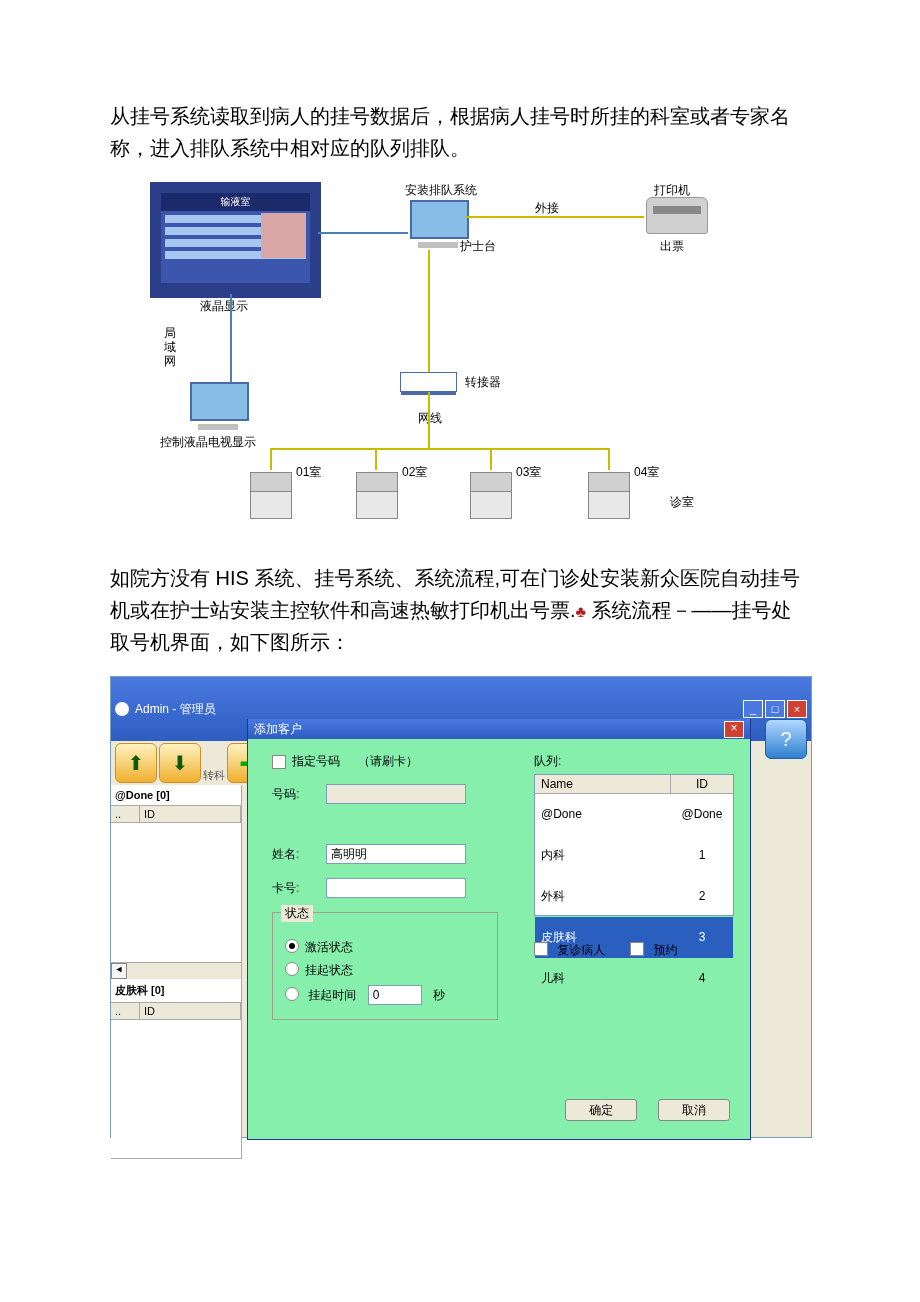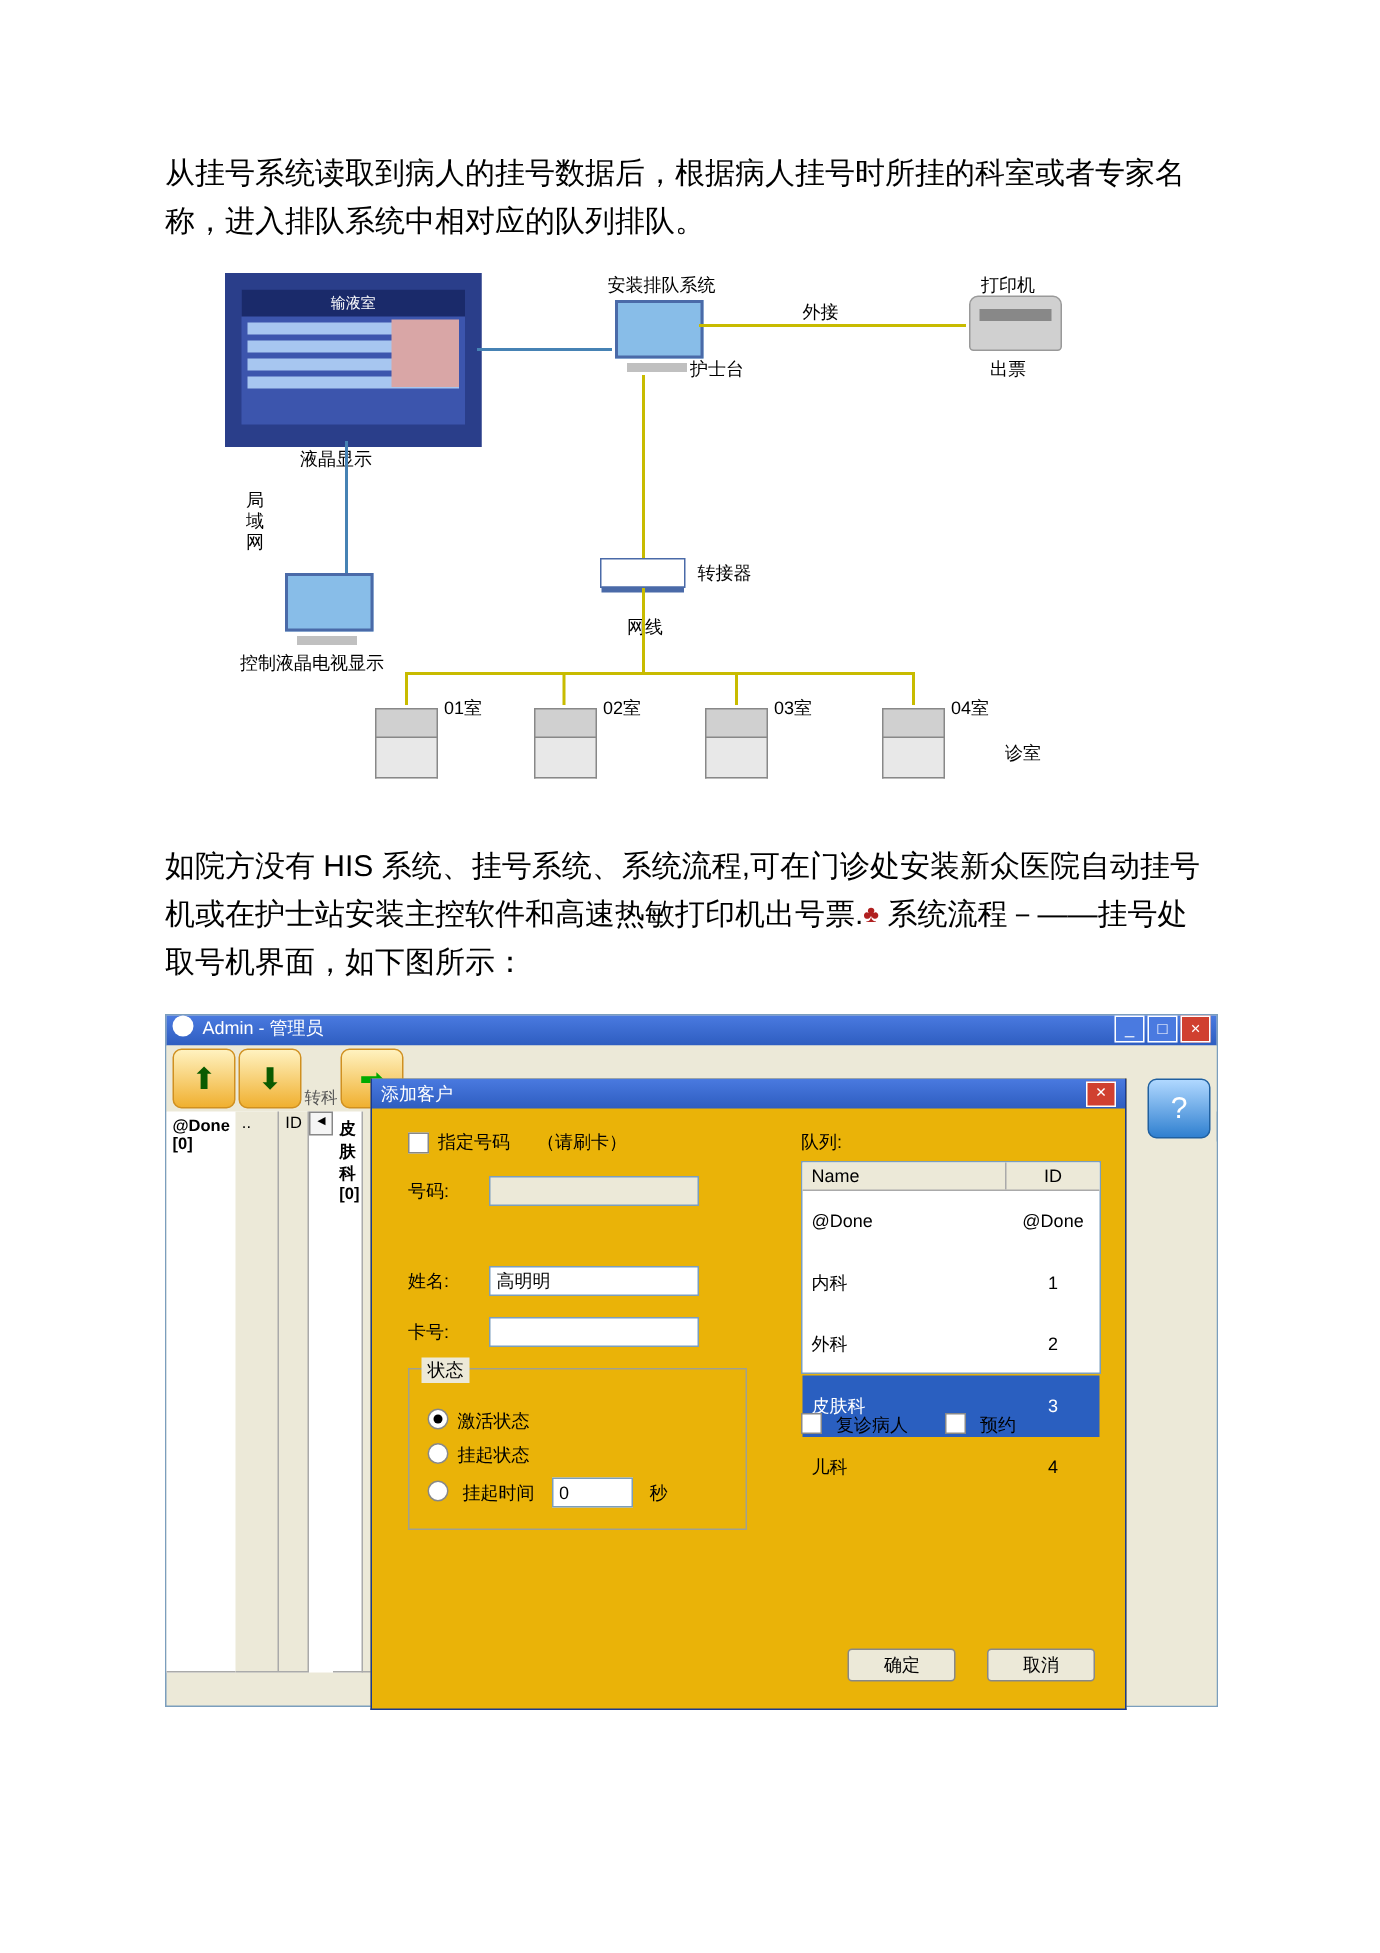--- a/index.html
+++ b/index.html
@@ -32,45 +32,45 @@
   .room .pad{width:40px;height:26px;background:#e8e8e8;border:1px solid #888;border-top:none}
   
   .line{position:absolute;background:#c8bb00}
   .lineb{position:absolute;background:#4682b4}
 
   
   .inline-icon{color:#b02020;font-size:16px;vertical-align:middle}
 
   
   .app{position:relative;width:700px;height:460px;font-family:"Tahoma","SimSun",sans-serif;font-size:12px;background:#ece9d8;border:1px solid #7b9ebd}
-  .titlebar{height:20px;background:linear-gradient(#4a7ae0,#2e5dc0);display:flex;color:#fff;font-size:12px;padding:0 4px}
+  .titlebar{height:32px;background:linear-gradient(#4a7ae0,#2e5dc0);display:flex;align-items:center;color:#fff;font-size:12px;padding:16px 4px}
   .titlebar .ico{width:14px;height:14px;background:#fff;border-radius:50%;margin-right:6px}
   .titlebar .ctrls{margin-left:auto;display:flex;gap:2px}
   .titlebar .ctrls span{width:18px;height:16px;background:#4a7ae0;border:1px solid #fff;display:flex;align-items:center;justify-content:center;font-size:11px;font-family:Arial}
   .titlebar .ctrls span:last-child{background:#d04030}
   .menubar{height:20px;background:#ece9d8;padding:2px 6px;font-size:12px;color:#777}
   .menubar span{margin-right:10px}
   .toolbar{height:44px;background:#ece9d8;display:flex;align-items:center;padding:0 4px;gap:2px;overflow:hidden}
   .tbtn{width:40px;height:38px;background:linear-gradient(#fff2c0,#f0b030);border-radius:6px;border:1px solid #d09020;position:relative}
   .tbtn.blue{background:linear-gradient(#b0d8ff,#3080d0);border-color:#2060a0}
   .tbtn .arr{position:absolute;inset:0;display:flex;align-items:center;justify-content:center;color:#0a5a00;font-size:20px}
   .tbtn.blue .arr{color:#fff}
   .tlabel{font-size:11px;color:#555;align-self:flex-end;margin-bottom:2px}
   .content{display:flex;height:calc(100% - 22px - 20px - 44px)}
-  .leftcol{width:130px;background:#fff;border-right:1px solid #aaa;display:flex;flex-direction:row;font-size:11px}
+  .leftcol{width:130px;background:#fff;border-right:1px solid #aaa;display:flex;flex-direction:column;font-size:11px}
   .gridhead{display:flex;background:#ece9d8;border-bottom:1px solid #aaa}
   .gridhead span{border-right:1px solid #aaa;padding:2px 4px;flex:1}
   .gridhead span:first-child{flex:0 0 20px}
   .section-lbl{font-weight:bold;padding:4px;border-bottom:1px solid #aaa}
   .leftspacer{flex:1;border-bottom:1px solid #aaa}
   .hscroll{height:16px;background:#ece9d8;display:flex;align-items:center}
   .hscroll .tr{width:14px;height:14px;background:#f5f5f5;border:1px solid #888;font-size:9px;text-align:center}
 
   
-  .dialog{position:absolute;left:136px;top:42px;width:502px;height:420px;background:#eab308;border:1px solid #1a3a90;border-top:none}
+  .dialog{position:absolute;left:136px;top:42px;width:502px;height:420px;background:#86efac;border:1px solid #1a3a90;border-top:none}
   .dialog .dt{height:20px;background:linear-gradient(#4a7ae0,#2e5dc0);color:#fff;display:flex;align-items:center;padding:0 6px;font-size:12px}
   .dialog .dt .x{margin-left:auto;width:18px;height:15px;background:#d04030;color:#fff;border:1px solid #fff;text-align:center;line-height:13px;font-family:Arial}
   .dialog .body{padding:14px 18px 14px 24px;position:relative;height:calc(100% - 20px);box-sizing:border-box}
   .row{display:flex;align-items:center;margin-bottom:14px}
   .row label{width:54px}
   .chk{width:12px;height:12px;border:1px solid #888;background:#fff;display:inline-block;margin-right:6px;vertical-align:-2px;position:relative}
   .rad{width:12px;height:12px;border:1px solid #888;border-radius:50%;background:#fff;display:inline-block;margin-right:6px;vertical-align:-2px;position:relative}
   .rad.on:after{content:"";position:absolute;inset:3px;background:#000;border-radius:50%}
   .txt{border:1px solid #7b9ebd;background:#fff;height:18px;padding:0 4px;font-size:12px}
   .txt.ro{background:#ece9d8}

